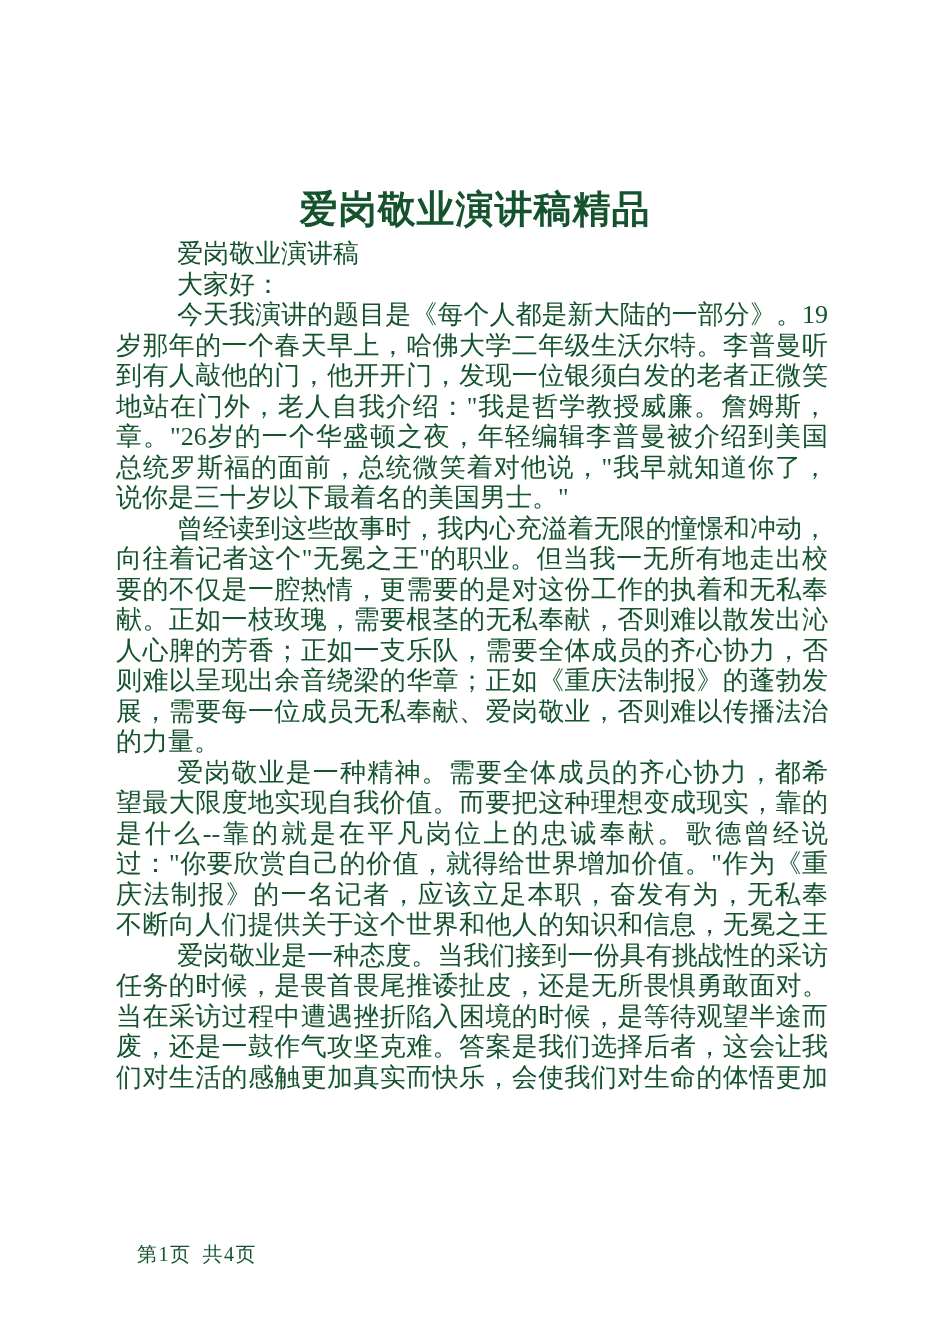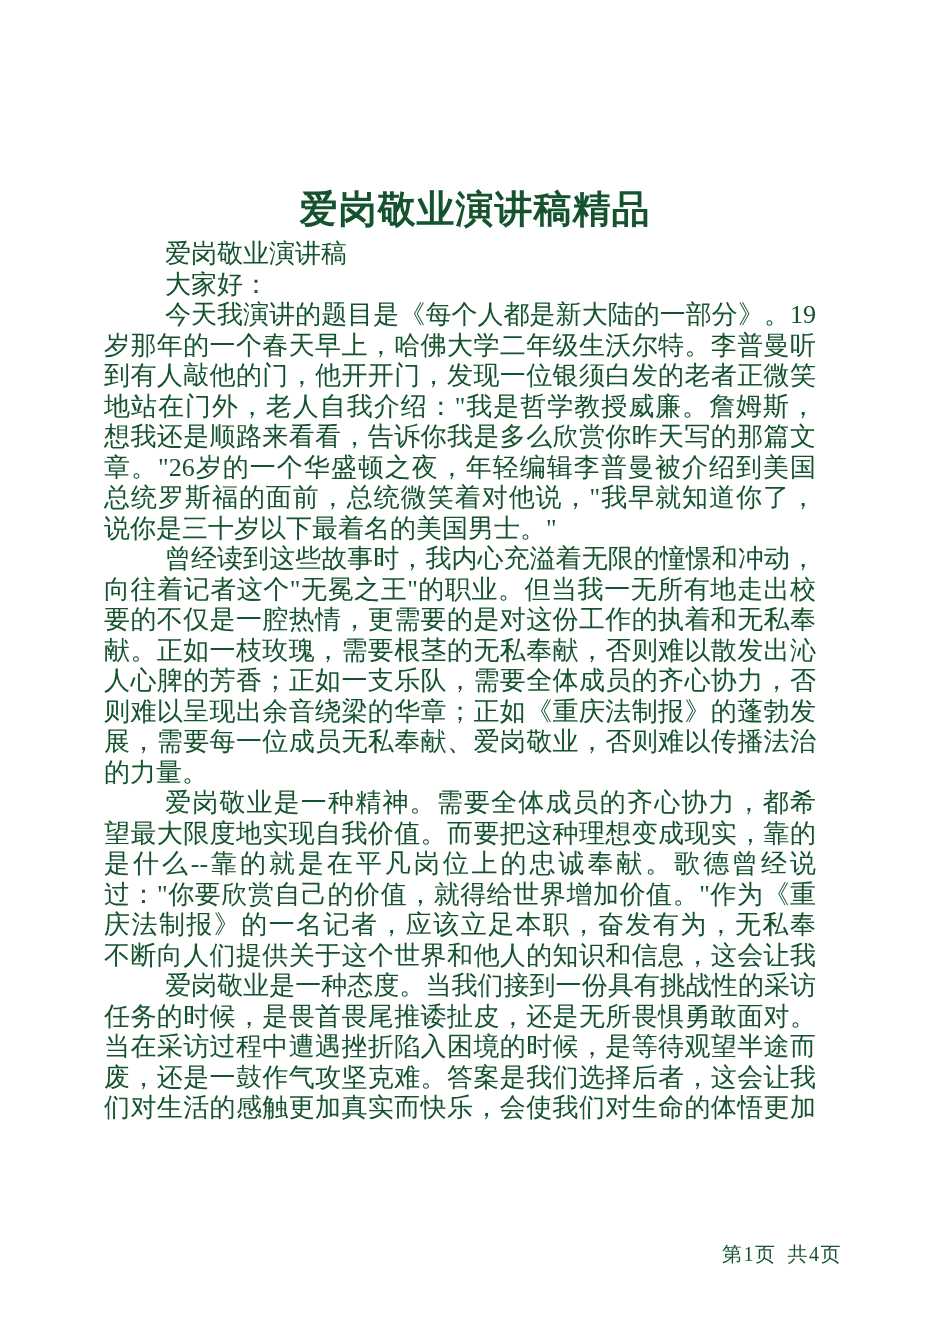--- a/index.html
+++ b/index.html
@@ -7,32 +7,32 @@
     position:relative;width:950px;height:1344px;background:#ffffff;
     overflow:hidden;color:#14532d;
     font-family:"Liberation Serif","DejaVu Serif",serif;
   }
   .doc-title{
     position:absolute;top:183px;left:0;width:100%;margin:0;
     text-align:center;font-size:38px;font-weight:700;line-height:52px;
     letter-spacing:1px;
   }
   .doc-body{
-    position:absolute;top:239px;left:104px;width:712px;
+    position:absolute;top:239px;left:116px;width:712px;
   }
   .para{margin:0;padding:0;}
   .line{
     height:30.5px;line-height:30.5px;font-size:26px;overflow:hidden;
     white-space:normal;
   }
   .line.indent{padding-left:61px;}
   .line.just{text-align:justify;text-align-last:justify;text-justify:inter-character;font-family:Liberation Serif, serif;}
   .doc-footer{
-    position:absolute;top:1241px;left:104px;width:712px;
-    text-align:right;font-size:20px;line-height:26px;
+    position:absolute;top:1241px;left:111px;width:712px;
+    text-align:left;font-size:20px;line-height:26px;
   }
   .footer-inner{display:inline-block;transform:translateX(26px);letter-spacing:1.5px;}
   .footer-gap{display:inline-block;width:11px;}
 </style>
 </head>
 <body>
 
 <div class="page">
   <h1 class="doc-title">爱岗敬业演讲稿精品</h1>
 
@@ -41,42 +41,41 @@
         <div class="line indent">爱岗敬业演讲稿</div>
       </div>
       <div class="para">
         <div class="line indent">大家好：</div>
       </div>
       <div class="para">
         <div class="line indent just">今天我演讲的题目是《每个人都是新大陆的一部分》。19</div>
         <div class="line just">岁那年的一个春天早上，哈佛大学二年级生沃尔特。李普曼听</div>
         <div class="line just">到有人敲他的门，他开开门，发现一位银须白发的老者正微笑</div>
         <div class="line just">地站在门外，老人自我介绍："我是哲学教授威廉。詹姆斯，我</div>
-        <div class="line just">想我还是顺路来看看，告诉你我是多么欣赏你昨天写的那篇文</div>
         <div class="line just">章。"26岁的一个华盛顿之夜，年轻编辑李普曼被介绍到美国</div>
         <div class="line just">总统罗斯福的面前，总统微笑着对他说，"我早就知道你了，听</div>
         <div class="line">说你是三十岁以下最着名的美国男士。"</div>
       </div>
       <div class="para">
         <div class="line indent just">曾经读到这些故事时，我内心充溢着无限的憧憬和冲动，</div>
         <div class="line just">向往着记者这个"无冕之王"的职业。但当我一无所有地走出校</div>
         <div class="line just">要的不仅是一腔热情，更需要的是对这份工作的执着和无私奉</div>
         <div class="line just">献。正如一枝玫瑰，需要根茎的无私奉献，否则难以散发出沁</div>
         <div class="line just">人心脾的芳香；正如一支乐队，需要全体成员的齐心协力，否</div>
         <div class="line just">则难以呈现出余音绕梁的华章；正如《重庆法制报》的蓬勃发</div>
         <div class="line just">展，需要每一位成员无私奉献、爱岗敬业，否则难以传播法治</div>
         <div class="line">的力量。</div>
       </div>
       <div class="para">
         <div class="line indent just">爱岗敬业是一种精神。需要全体成员的齐心协力，都希</div>
         <div class="line just">望最大限度地实现自我价值。而要把这种理想变成现实，靠的</div>
         <div class="line just">是什么--靠的就是在平凡岗位上的忠诚奉献。歌德曾经说</div>
         <div class="line just">过："你要欣赏自己的价值，就得给世界增加价值。"作为《重</div>
         <div class="line just">庆法制报》的一名记者，应该立足本职，奋发有为，无私奉献，</div>
-        <div class="line just">不断向人们提供关于这个世界和他人的知识和信息，这会让我</div>
+        <div class="line just">不断向人们提供关于这个世界和他人的知识和信息，无冕之王</div>
       </div>
       <div class="para">
         <div class="line indent just">爱岗敬业是一种态度。当我们接到一份具有挑战性的采访</div>
         <div class="line just">任务的时候，是畏首畏尾推诿扯皮，还是无所畏惧勇敢面对。</div>
         <div class="line just">当在采访过程中遭遇挫折陷入困境的时候，是等待观望半途而</div>
         <div class="line just">废，还是一鼓作气攻坚克难。答案是我们选择后者，这会让我</div>
         <div class="line just">们对生活的感触更加真实而快乐，会使我们对生命的体悟更加</div>
       </div>
     </div>
 

